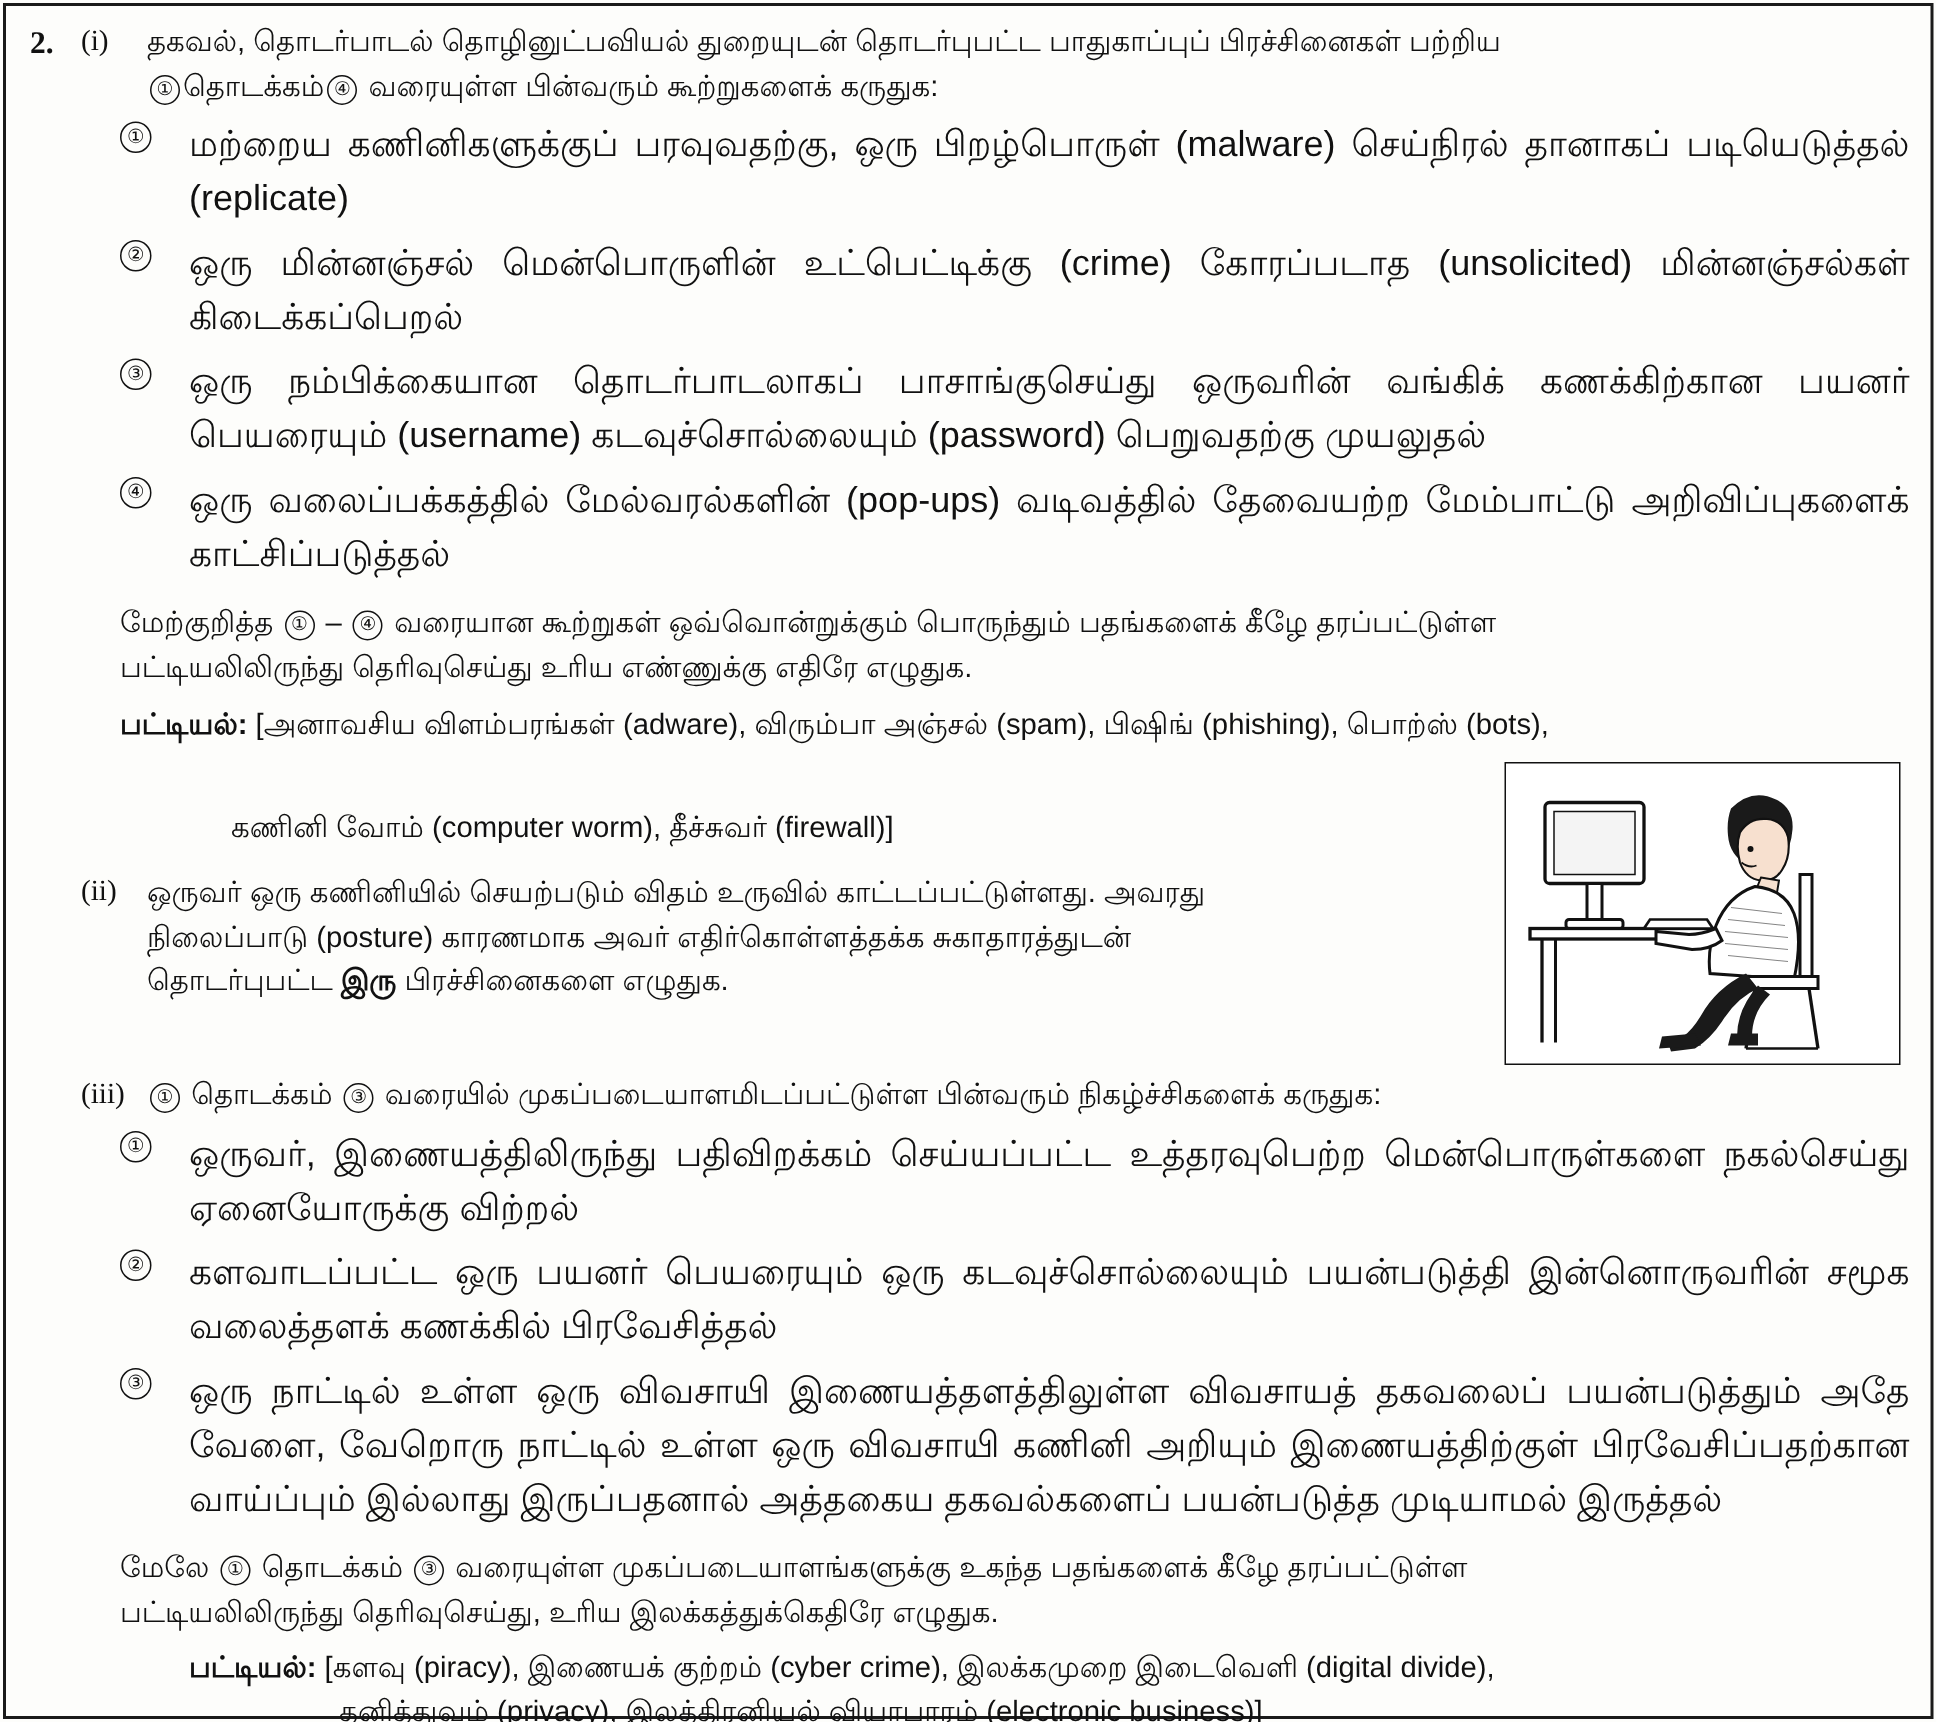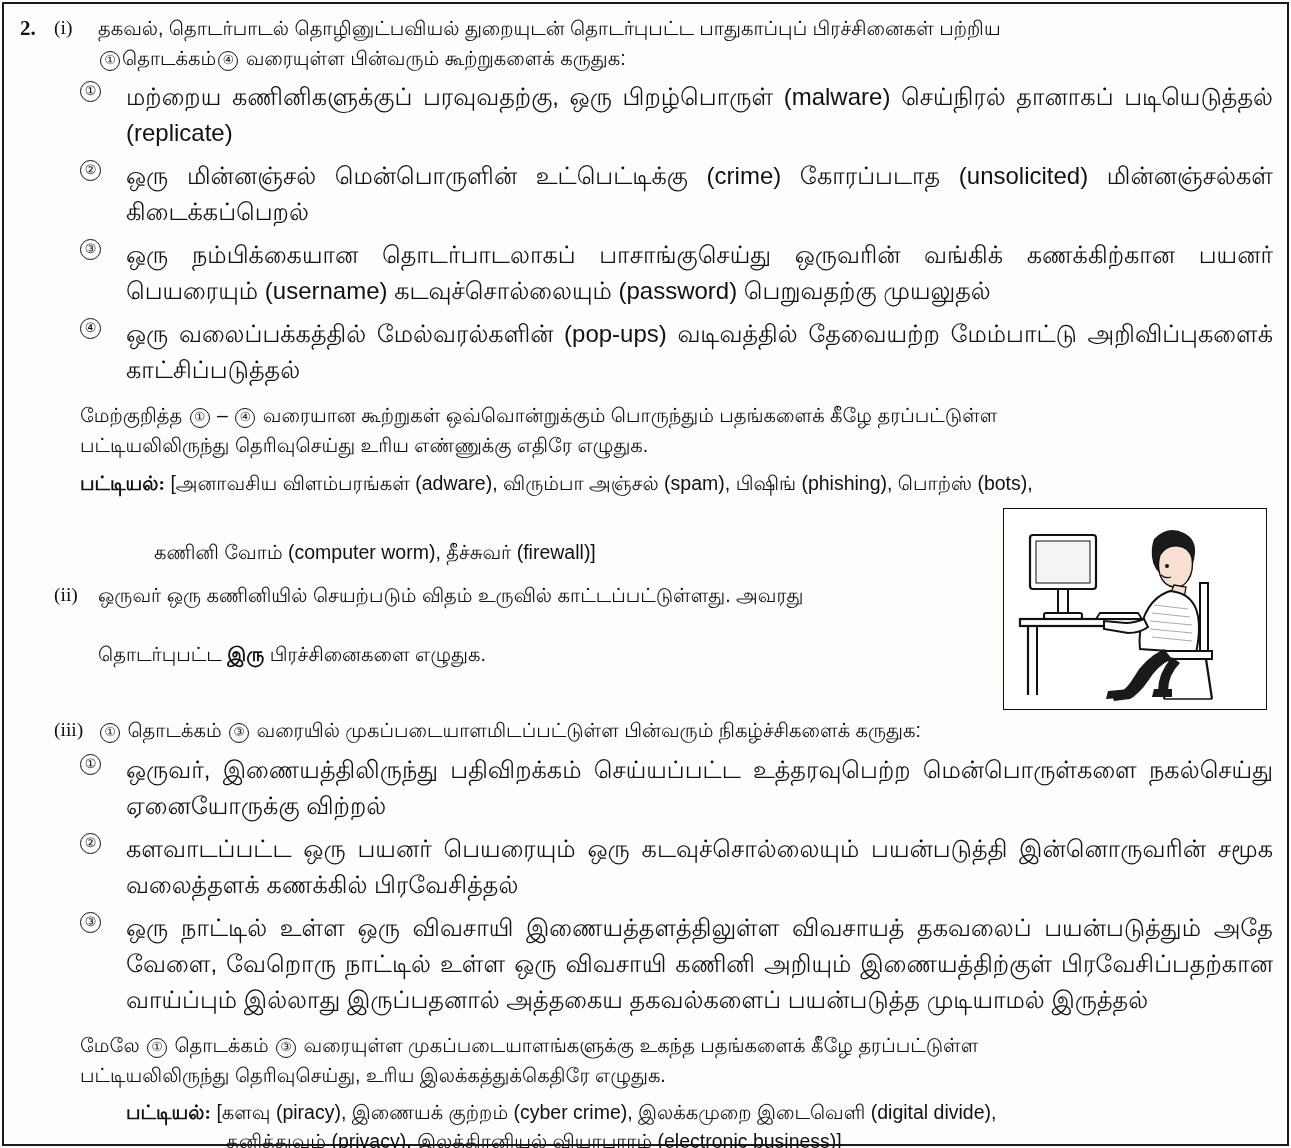--- a/index.html
+++ b/index.html
@@ -146,21 +146,21 @@
     margin-top: 14px;
     padding-right: 300px;
   }
   .block-iii { margin-top: 46px; }
   .roman {
     width: 44px;
     flex: 0 0 44px;
     font-size: 19.5px;
     line-height: 1.45;
   }
-  .list-label { font-weight: bold; font-family: Liberation Serif, serif; }
+  .list-label { font-weight: bold; }
   .center-list { margin-left: 112px; }
   .hang { padding-left: 74px; text-indent: -74px; }
 </style>
 </head>
 <body>
 
 <div class="page">
   <div class="border-frame"></div>
 
   <div class="content">
@@ -207,21 +207,21 @@
       <span class="list-label">பட்டியல்:</span>
       <span>[அனாவசிய விளம்பரங்கள் (adware), விரும்பா அஞ்சல் (spam), பிஷிங் (phishing), பொற்ஸ் (bots),</span><br>
       <span style="margin-left:74px; display:inline-block;margin-top:40px;">கணினி வோம் (computer worm), தீச்சுவர் (firewall)]</span>
     </div>
 
     <div class="row block-ii">
       <div class="qnum"></div>
       <div class="roman">(ii)</div>
       <div class="body-txt tam">
         <span>ஒருவர் ஒரு கணினியில் செயற்படும் விதம் உருவில் காட்டப்பட்டுள்ளது. அவரது</span><br>
-        <br>
+        <span>நிலைப்பாடு (posture) காரணமாக அவர் எதிர்கொள்ளத்தக்க சுகாதாரத்துடன்</span><br>
         <span>தொடர்புபட்ட</span>
         <span class="bold">இரு</span>
         <span>பிரச்சினைகளை எழுதுக.</span>
       </div>
     </div>
 
     <div class="row block-iii">
       <div class="qnum"></div>
       <div class="roman">(iii)</div>
       <div class="body-txt tam">

